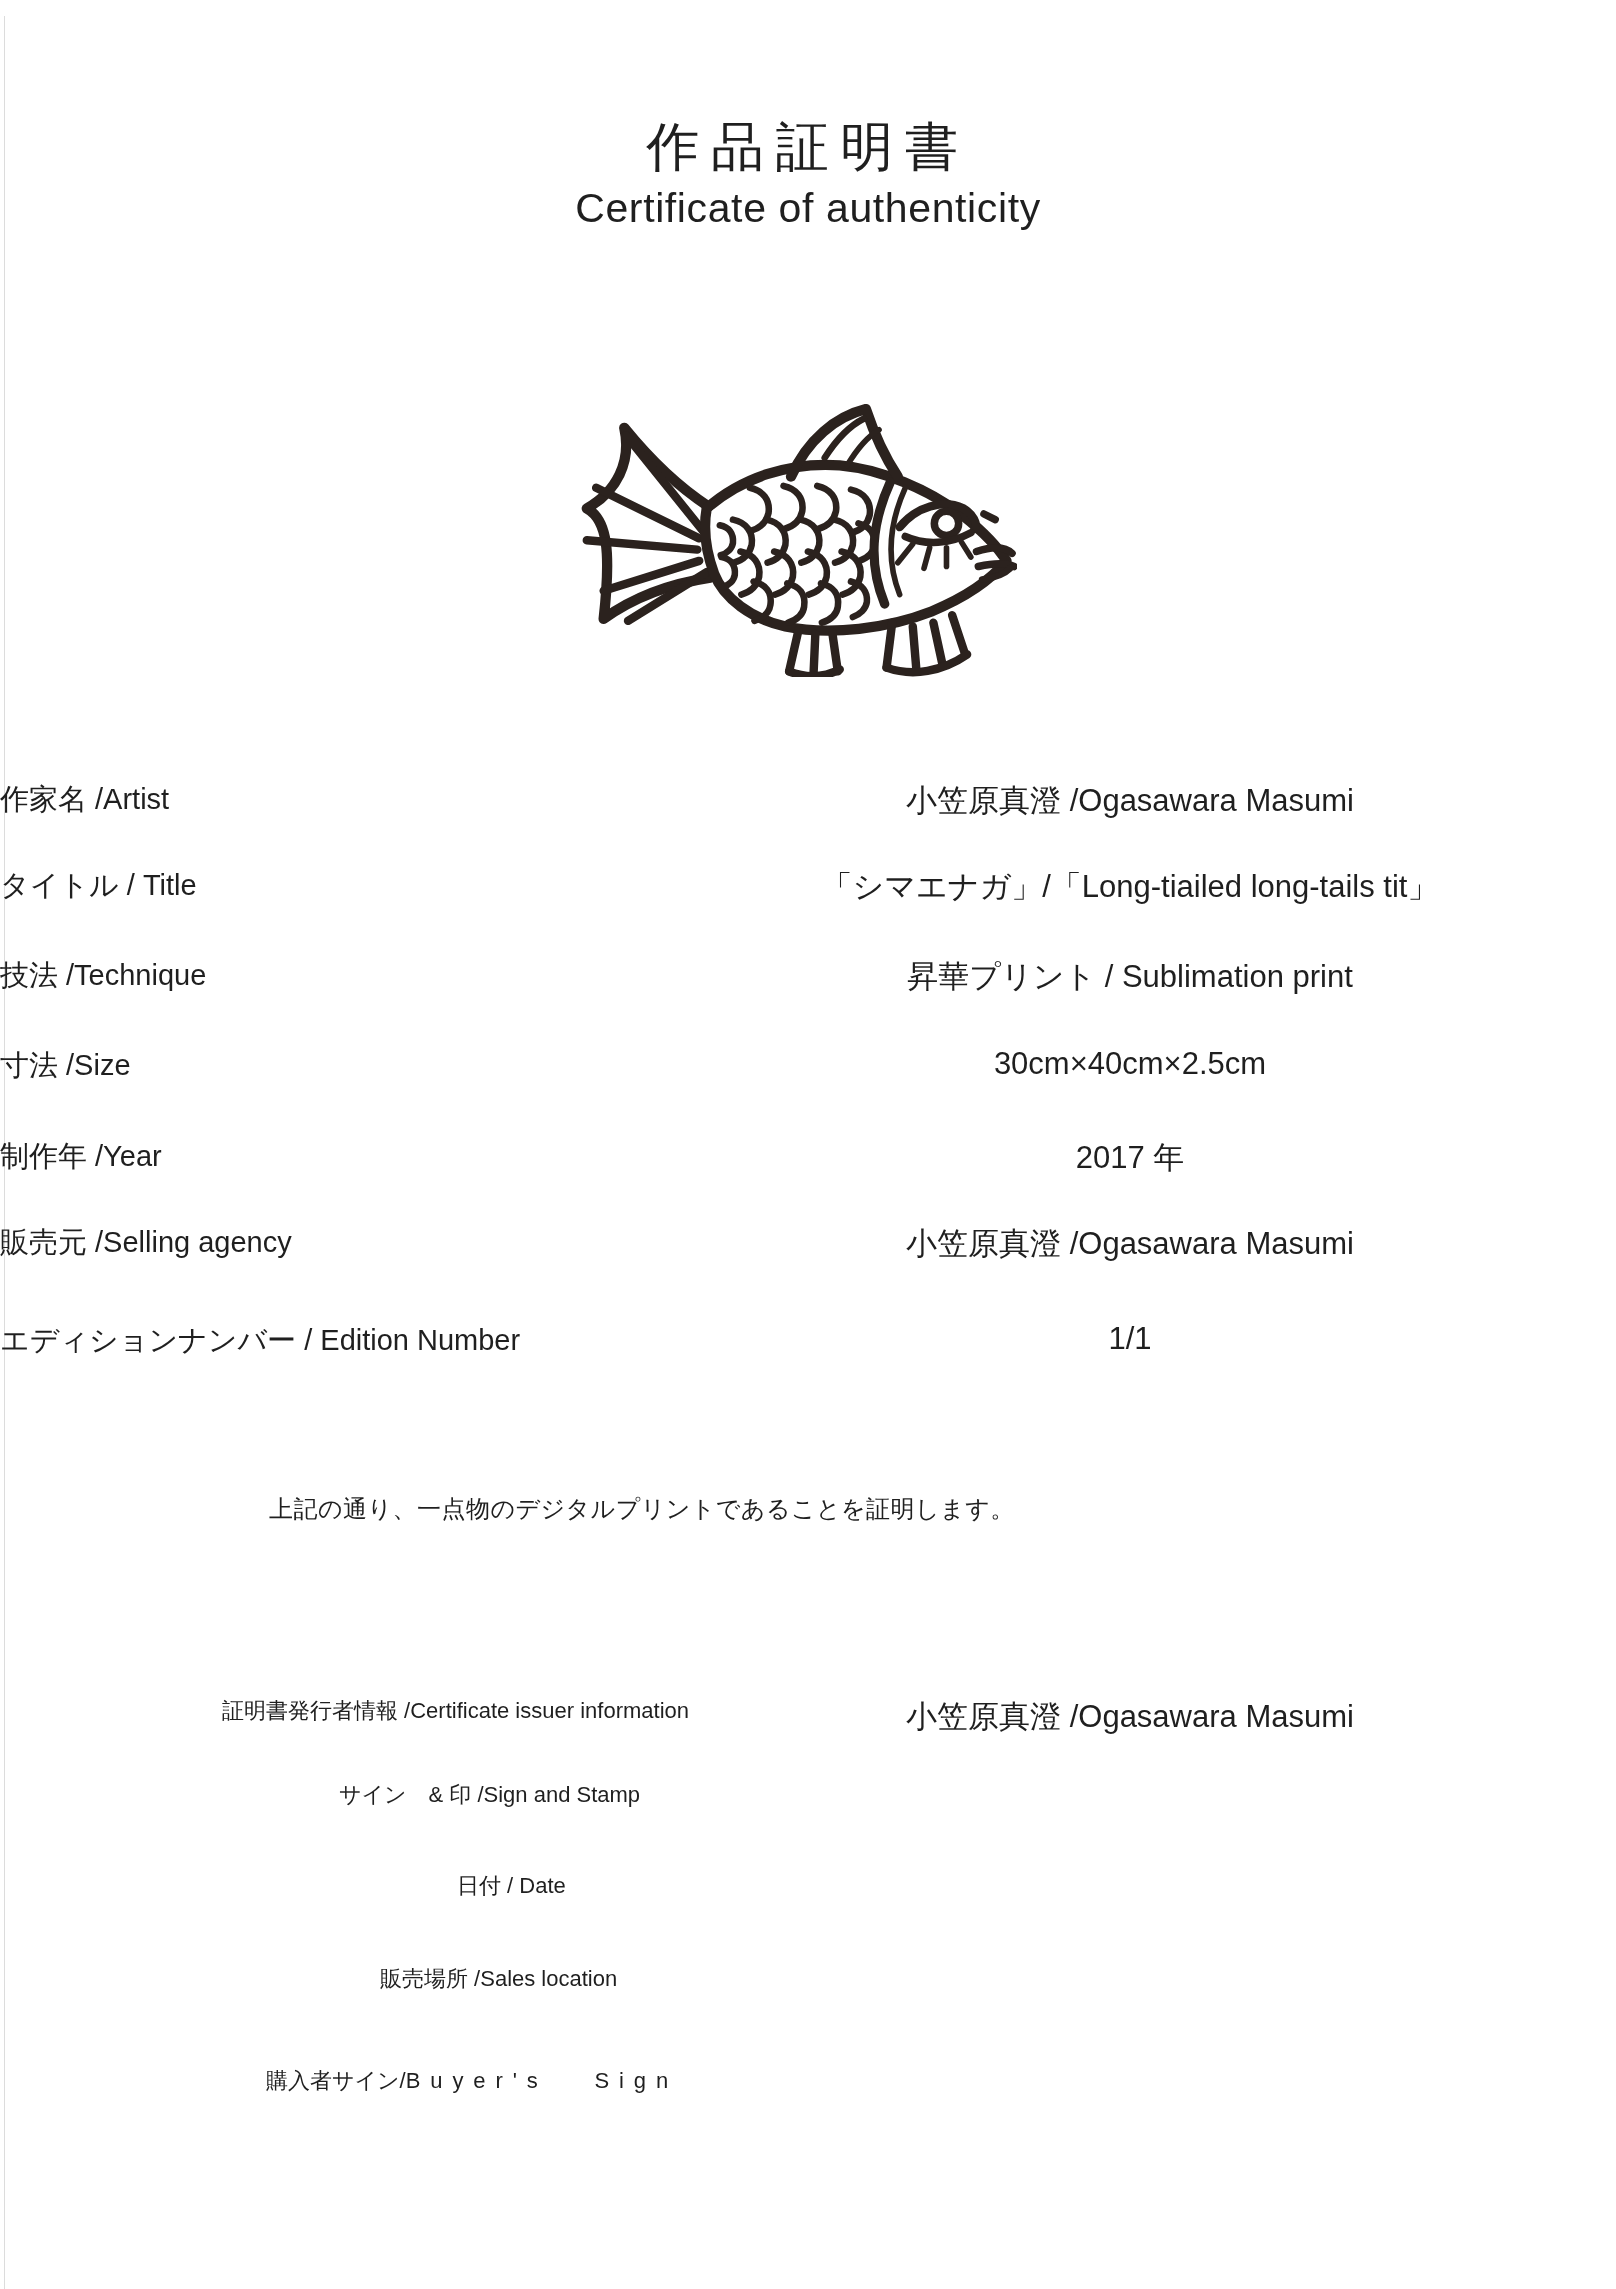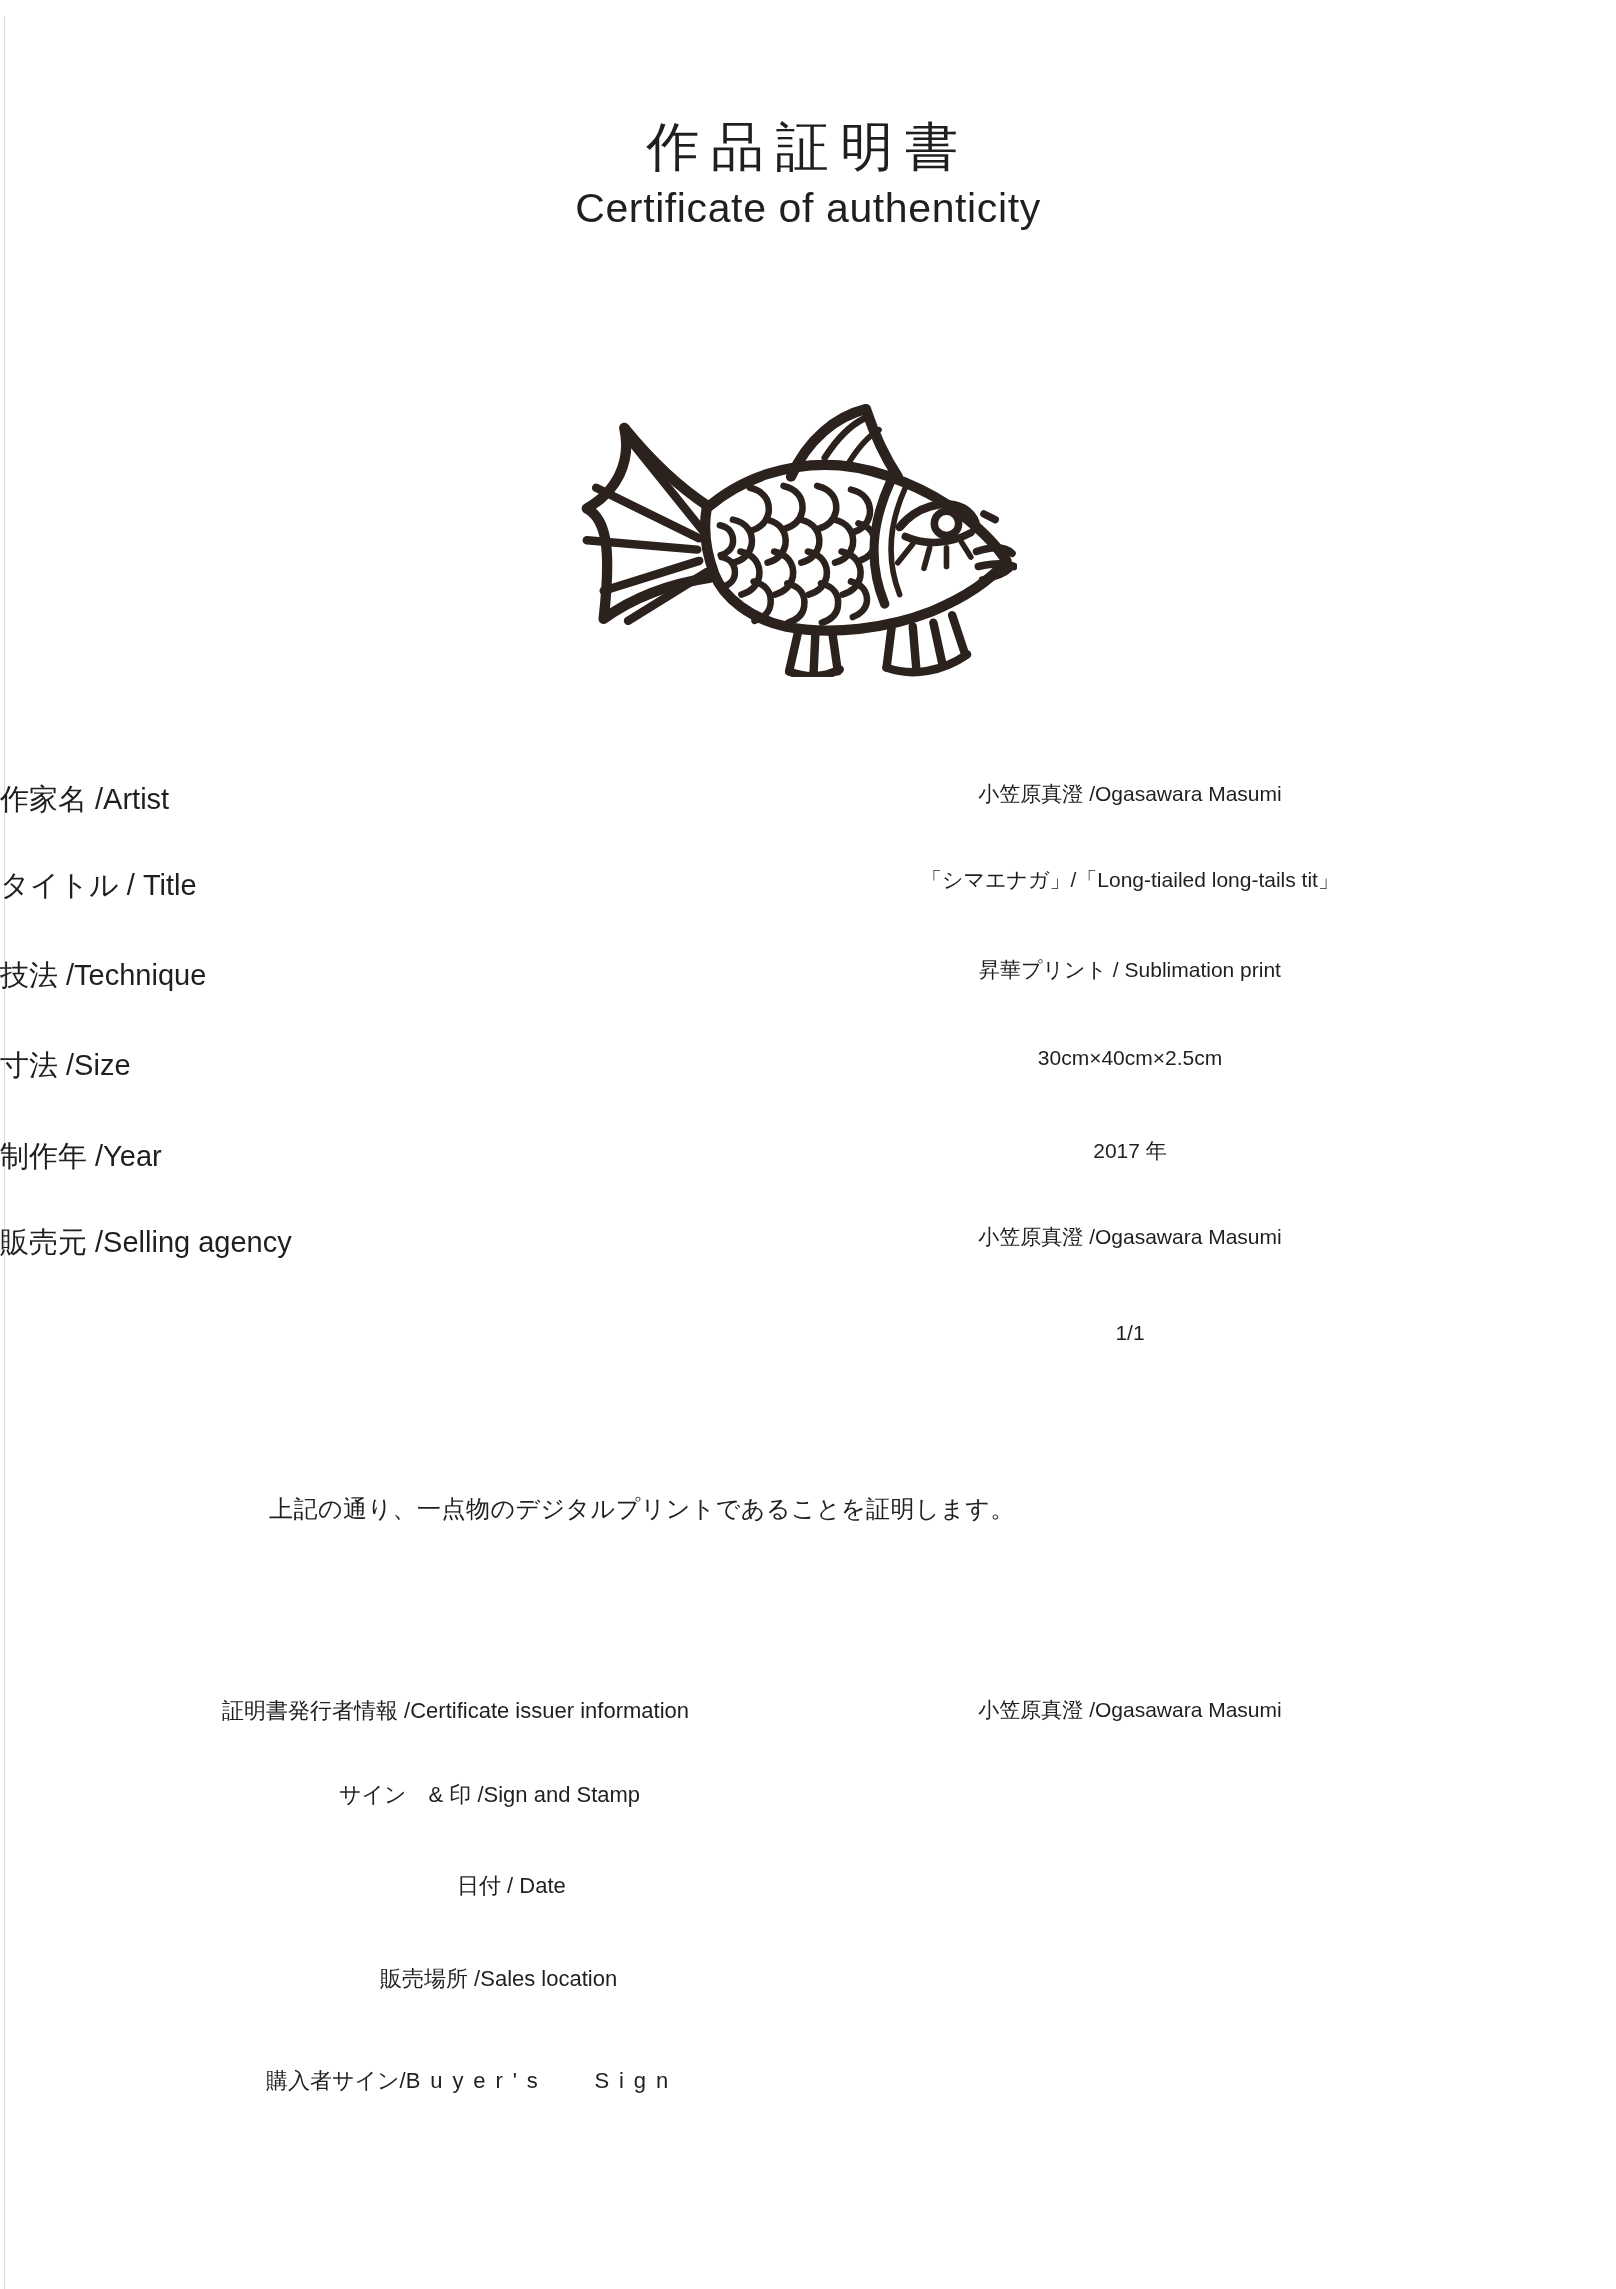--- a/index.html
+++ b/index.html
@@ -42,21 +42,21 @@
   }
   .frow { position: absolute; left: 0; width: 100%; height: 42px; }
   .flabel {
     position: absolute; left: 0; width: 923px;
     text-align: left;
     font-size: 29px;
   }
   .fvalue {
     position: absolute; left: 678px; width: 904px;
     text-align: center;
-    font-size: 21px;
+    font-size: 31px;
   }
   .stmt-jp {
     position: absolute; left: 269px; top: 1477px;
     font-size: 24px;
     letter-spacing: 0.02em;
     text-align: center;
   }
   .stmt-en {
     position: absolute; left: 361px; top: 1554px;
     font-size: 29px;
@@ -158,20 +158,21 @@
   </div>
   <div class="frow" style="top:1121px">
     <span class="flabel">制作年 /Year</span>
     <span class="fvalue">2017 年</span>
   </div>
   <div class="frow" style="top:1207px">
     <span class="flabel">販売元 /Selling agency</span>
     <span class="fvalue">小笠原真澄 /Ogasawara Masumi</span>
   </div>
   <div class="frow" style="top:1305px">
+    <span class="flabel">エディションナンバー / Edition Number</span>
     <span class="fvalue">1/1</span>
   </div>
 
   <div class="stmt-jp">上記の通り、一点物のデジタルプリントであることを証明します。</div>
 
   <div class="frow" style="top:1680px">
     <span class="abs-label" style="left:222px">証明書発行者情報 /Certificate issuer information</span>
     <span class="fvalue">小笠原真澄 /Ogasawara Masumi</span>
   </div>
   <div class="abs-label" style="left:339px; top:1764px">サイン　&amp; 印 /Sign and Stamp</div>

